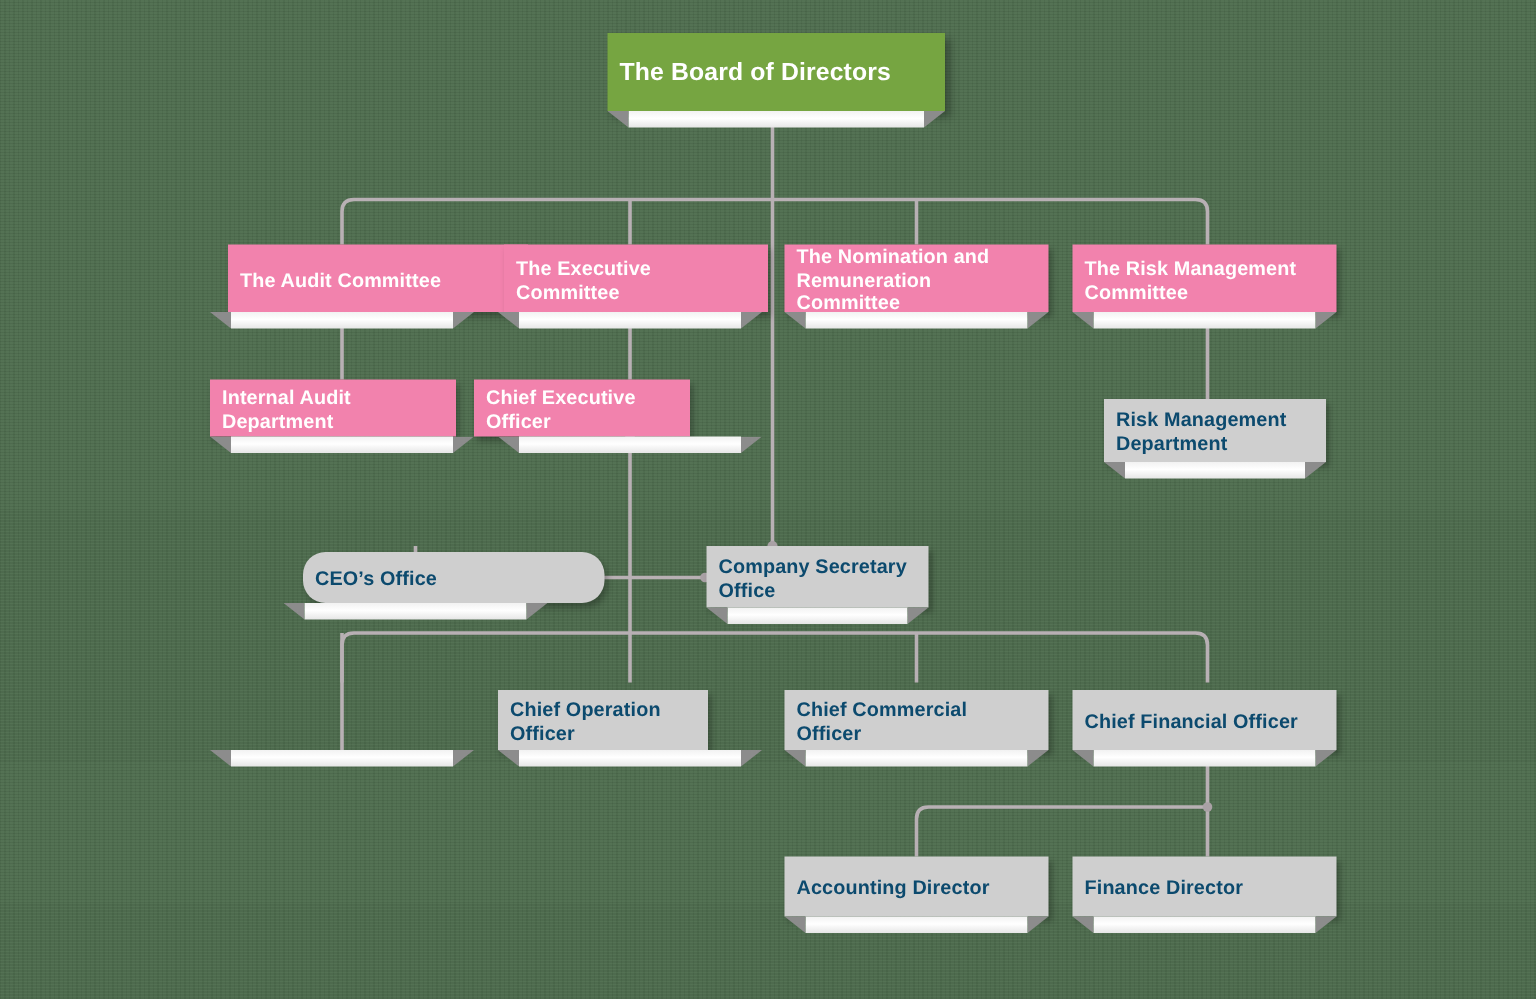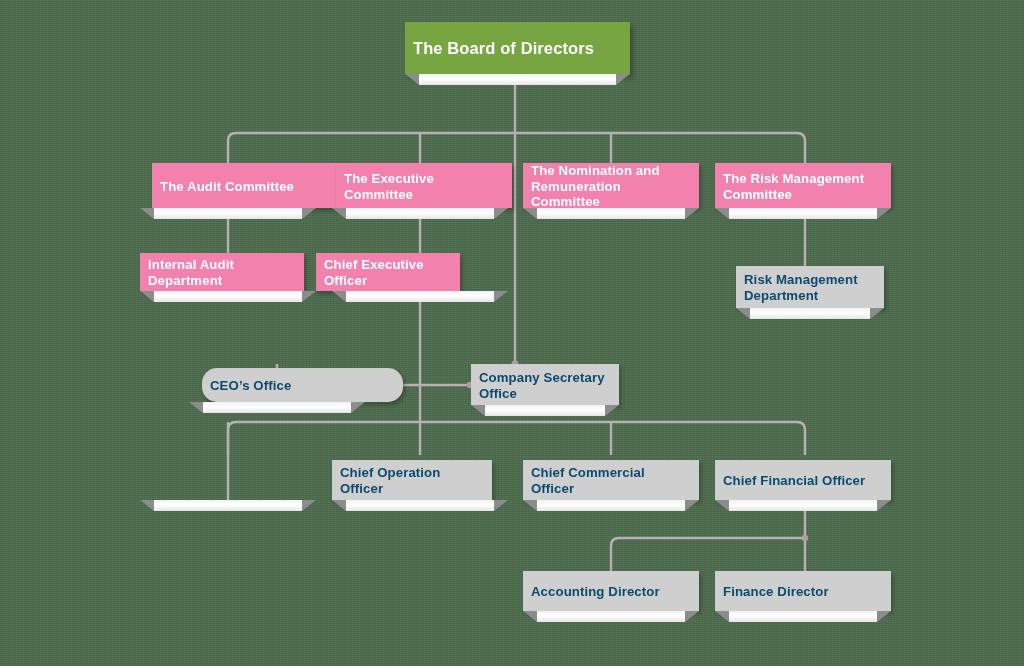--- a/index.html
+++ b/index.html
@@ -187,21 +187,21 @@
   </div>
   <div class="ribbon" style="left:203px; top:402px; width:148px;"></div>
 
   <div class="node grey" style="left:471px; top:364px; width:148px; height:41px;">
     <span class="label">Company Secretary Office</span>
   </div>
   <div class="ribbon" style="left:485px; top:405px; width:120px;"></div>
 
   <div class="ribbon" style="left:154px; top:500px; width:148px;"></div>
 
-  <div class="node grey" style="left:332px; top:460px; width:160px; height:40px;">
+  <div class="node grey" style="left:332px; top:460px; width:140px; height:40px;">
     <span class="label">Chief Operation Officer</span>
   </div>
   <div class="ribbon" style="left:346px; top:500px; width:148px;"></div>
 
   <div class="node grey" style="left:523px; top:460px; width:176px; height:40px;">
     <span class="label">Chief Commercial Officer</span>
   </div>
   <div class="ribbon" style="left:537px; top:500px; width:148px;"></div>
 
   <div class="node grey" style="left:715px; top:460px; width:176px; height:40px;">

